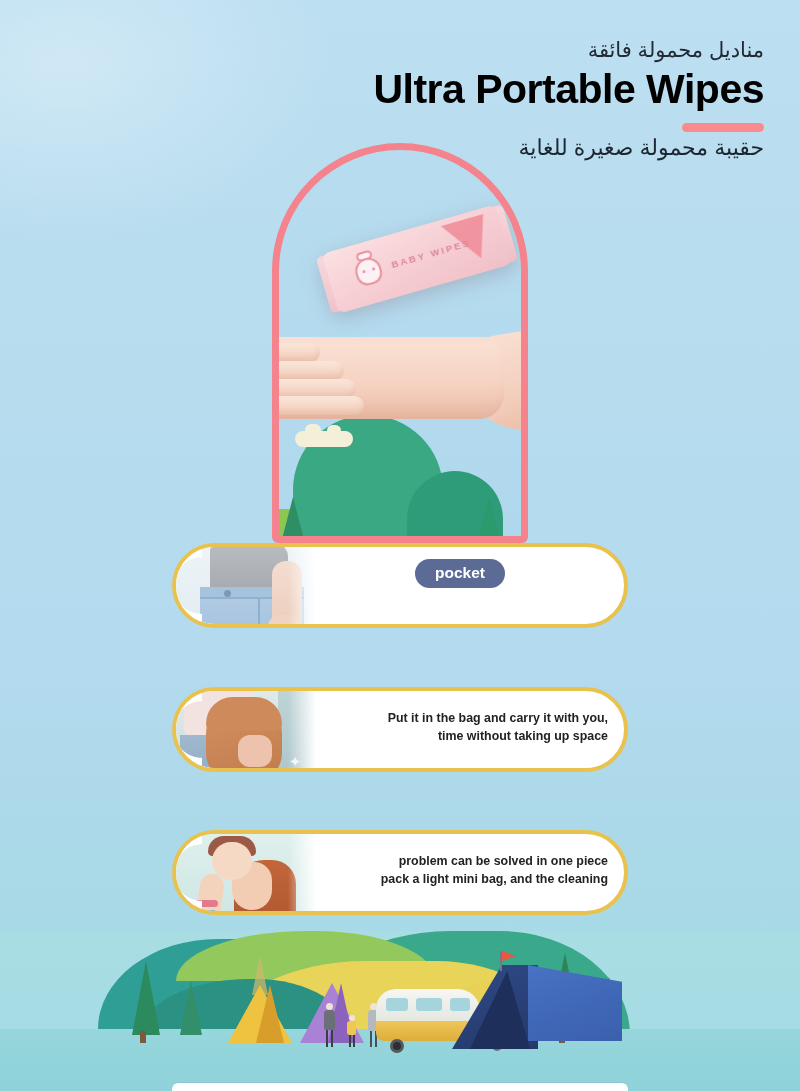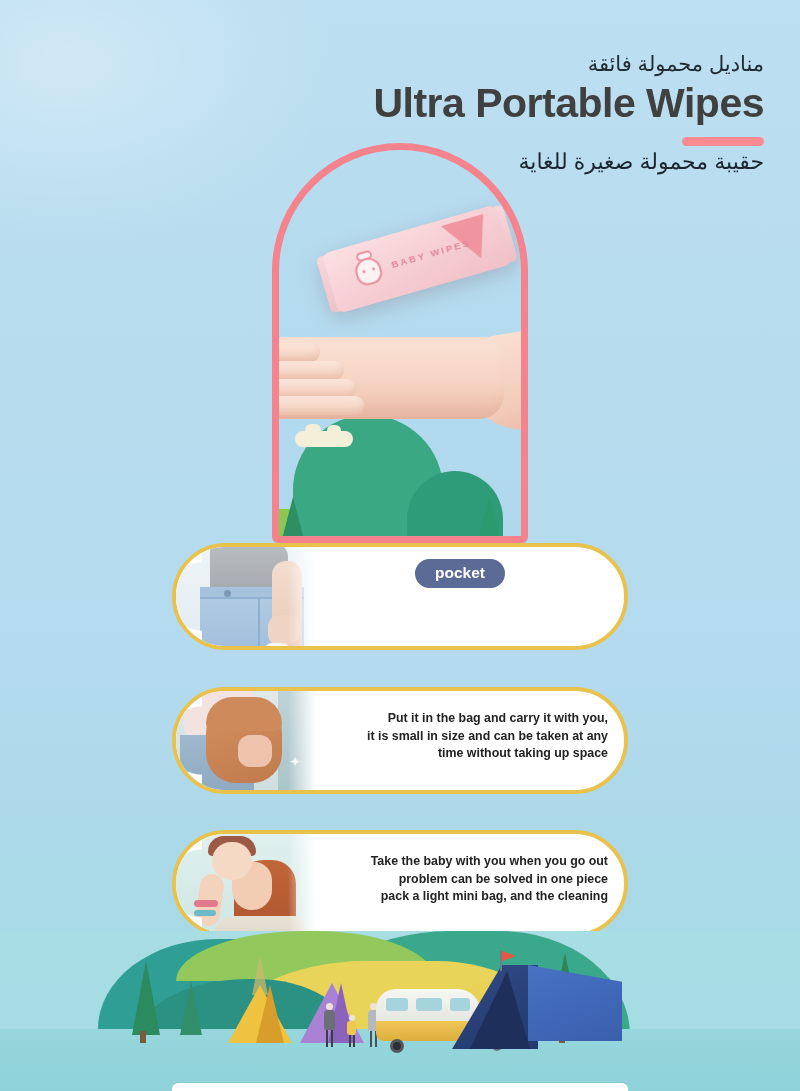--- a/index.html
+++ b/index.html
@@ -20,30 +20,30 @@
   .sky {
     position:absolute; inset:0;
     background:linear-gradient(180deg,#bcdff1 0%,#b6dcee 38%,#b3daee 62%,#aad9e8 80%,#a4dbe3 100%);
   }
   .sky-soft-left {
     position:absolute; left:-60px; top:-40px; width:420px; height:300px;
     background:radial-gradient(ellipse at 30% 35%, rgba(255,255,255,.30), rgba(255,255,255,0) 65%);
   }
 
   
-  .header { position:absolute; left:0; top:18px; width:800px; padding:8px 36px; }
+  .header { position:absolute; left:0; top:4px; width:800px; padding:8px 36px; }
   .kicker-ar {
     text-align:right; direction:rtl;
     font-size:21px; letter-spacing:.5px; color:#222a33;
     line-height:1.1; margin-top:26px;
   }
   .title-en {
     text-align:right;
     font-size:41px; font-weight:bold; letter-spacing:-.5px;
-    color:#404040; line-height:1.12; margin-top:6px;
+    color:#000000; line-height:1.12; margin-top:6px;
   }
   .accent-bar {
     margin-left:auto; margin-top:10px;
     width:82px; height:9px; border-radius:6px; background:#f98a90;
   }
   .sub-en {
     text-align:right; margin-top:16px;
     font-size:20.5px; font-weight:bold; color:#2b3440; line-height:1.2;
   }
   .sub-ar {
@@ -167,21 +167,21 @@
     content:""; position:absolute; left:32px; top:-6px; width:14px; height:11px;
     background:#f3efd8; border-radius:6px;
   }
   .hill-green {
     position:absolute; left:0; bottom:0; width:90px; height:34px;
     background:#8cc751; border-radius:0 44px 0 0;
   }
 
   
   .card {
-    position:absolute; left:172px; width:456px; height:107px;
+    position:absolute; left:172px; width:456px; height:85px;
     border:4px solid #e9c24d;
     border-radius:58px;
     background:#ffffff;
     overflow:hidden;
     display:flex; align-items:stretch;
   }
   .card1 { top:543px; }
   .card2 { top:687px; }
   .card3 { top:830px; }
 
@@ -504,21 +504,20 @@
         <div class="bag-flap"></div>
         <div class="bag-hand"></div>
         <div class="star">✦</div>
       </div>
       <div class="photo-mask-l"></div>
       <div class="photo-fade"></div>
     </div>
     <div class="card-body">
       <div class="card-desc">
         <div>Put it in the bag and carry it with you,</div>
-        <div>it is small in size and can be taken at any</div>
         <div>time without taking up space</div>
       </div>
     </div>
   </div>
 
   <div class="card card3">
     <div class="card-photo">
       <div class="ph3">
         <div class="mom-hair"></div>
         <div class="mom-face"></div>
@@ -527,21 +526,20 @@
         <div class="baby-head"></div>
         <div class="baby-arm"></div>
         <div class="band"></div>
         <div class="band2"></div>
       </div>
       <div class="photo-mask-l"></div>
       <div class="photo-fade"></div>
     </div>
     <div class="card-body">
       <div class="card-desc">
-        <div>Take the baby with you when you go out</div>
         <div>problem can be solved in one piece</div>
         <div>pack a light mini bag, and the cleaning</div>
       </div>
     </div>
   </div>
 
   <div class="scene">
     <div class="scene-sky"></div>
 
     <div class="hill hill-teal-l"></div>

